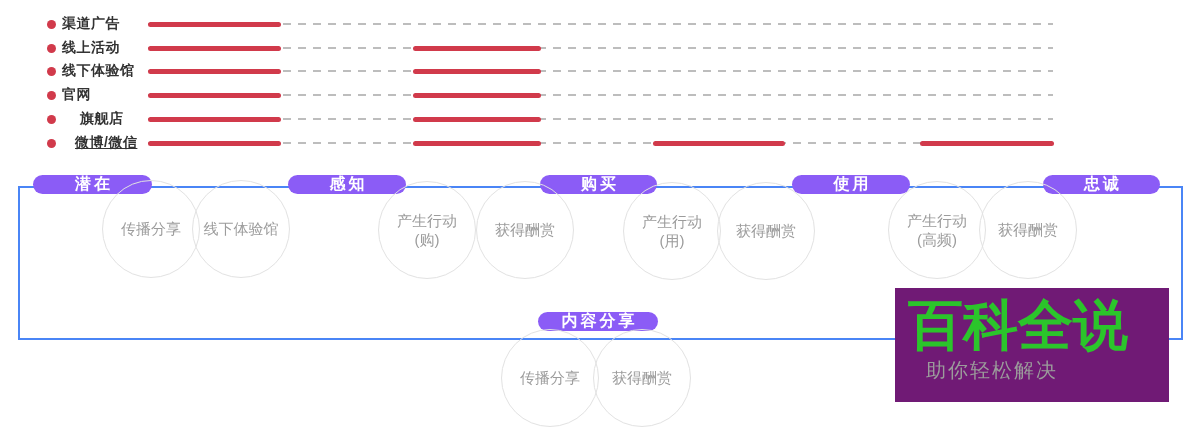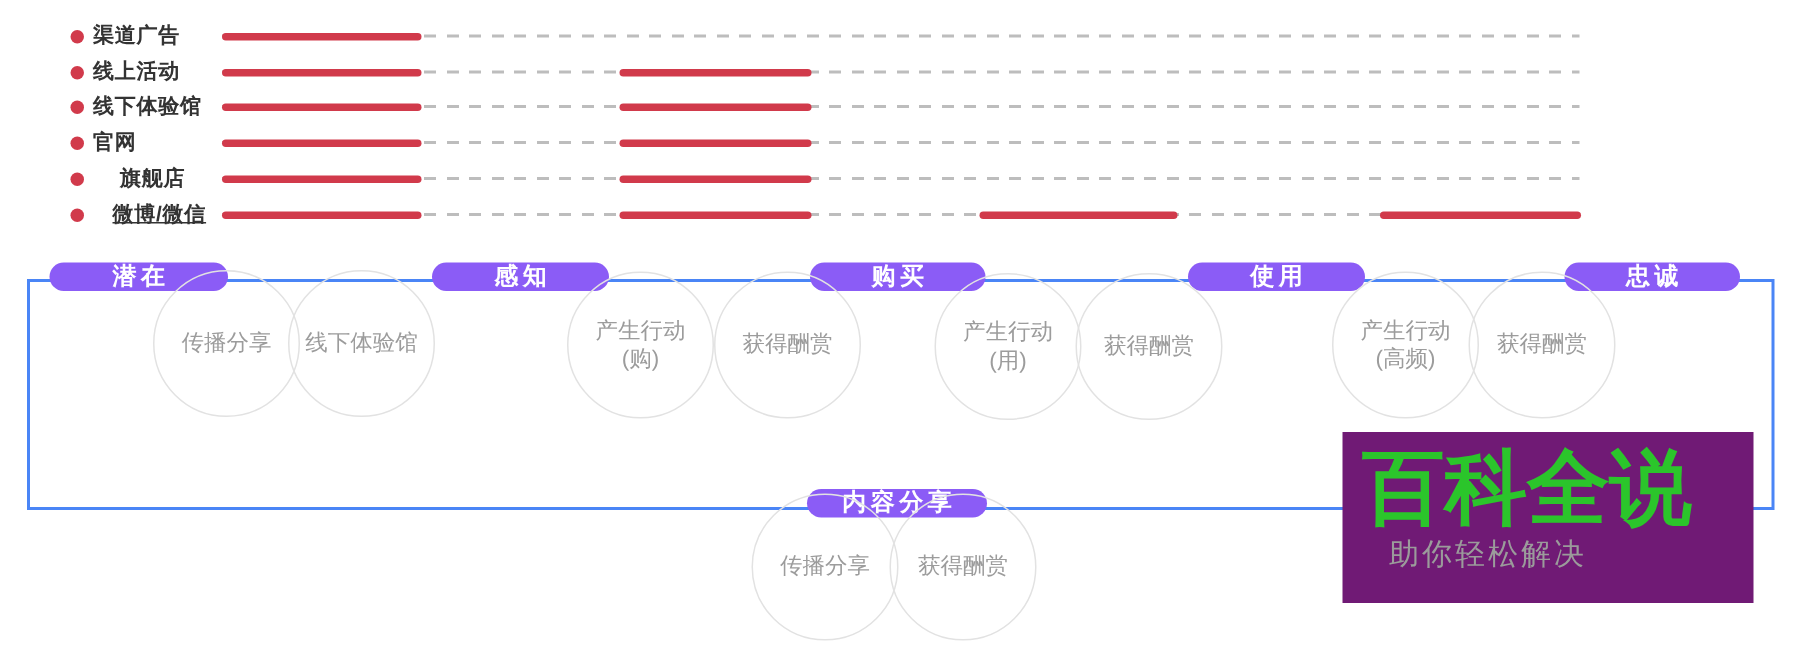--- a/index.html
+++ b/index.html
@@ -89,21 +89,21 @@
       <div class="seg" style="left: 653px; top: 140.5px; width: 132px;"></div>
       <div class="seg" style="left: 920px; top: 140.5px; width: 134px;"></div>
     </div>
   <div class="journey-frame"></div>
   <div>
       <div class="pill" style="left: 33px; top: 175px; width: 119px;">潜在</div>
       <div class="pill" style="left: 288px; top: 175px; width: 118px;">感知</div>
       <div class="pill" style="left: 540px; top: 175px; width: 117px;">购买</div>
       <div class="pill" style="left: 792px; top: 175px; width: 118px;">使用</div>
       <div class="pill" style="left: 1043px; top: 175px; width: 117px;">忠诚</div>
-      <div class="pill" style="left: 538px; top: 326px; width: 120px; text-align: center;">内容分享</div>
+      <div class="pill" style="left: 538px; top: 312px; width: 120px; text-align: center;">内容分享</div>
       <div class="circle" style="left: 102px; top: 180px;">
         <span>传播分享</span>
       </div>
       <div class="circle" style="left: 192px; top: 180px;">
         <span>线下体验馆</span>
       </div>
       <div class="circle" style="left: 378px; top: 181px;">
         <span>产生行动</span>
         <span>(购)</span>
       </div>

